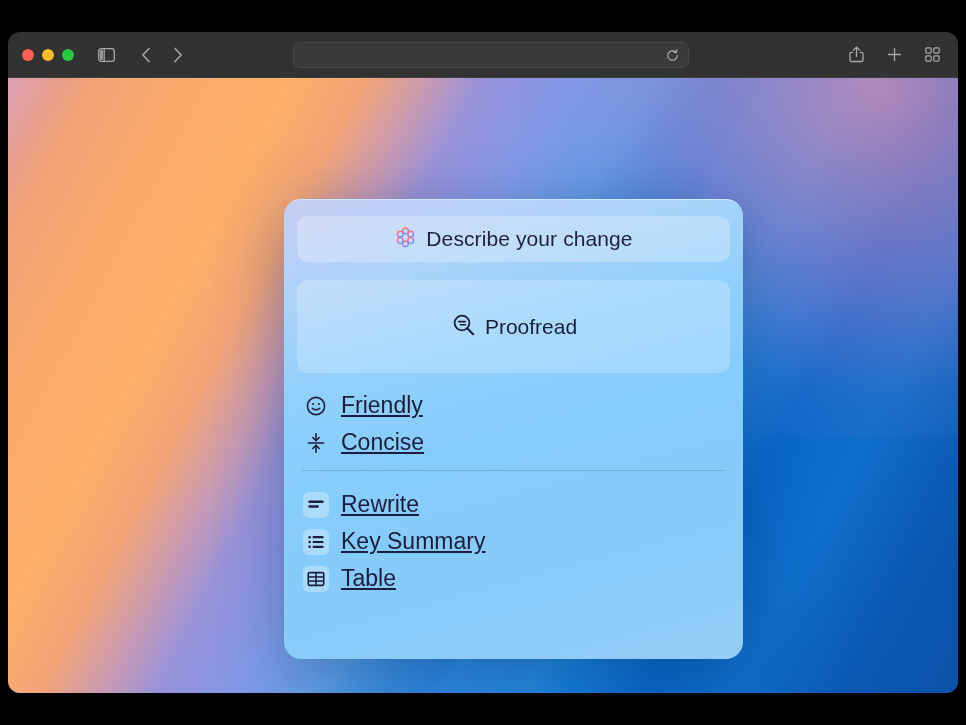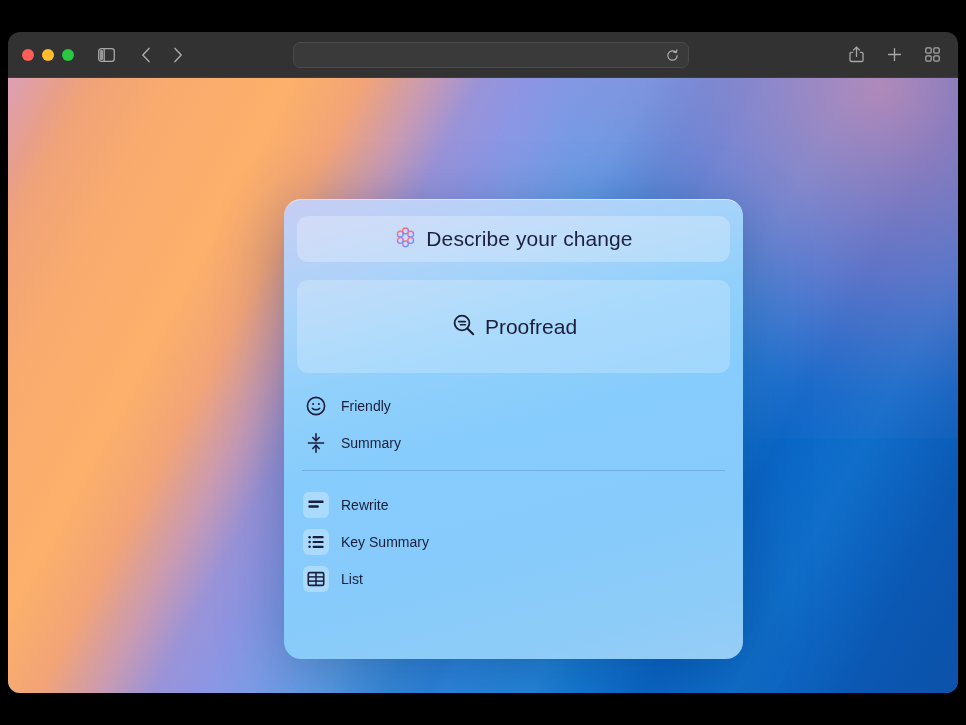--- a/index.html
+++ b/index.html
@@ -202,22 +202,23 @@
   #menu-group-tone { margin-top: 14px; }
   .menu-item {
     display: flex; align-items: center;
     gap: 12px;
     height: 37px;
     padding-left: 6px;
     border-radius: 7px;
     cursor: pointer;
   }
   .menu-label {
-    font-size: 14px;
+    font-size: 23px;
     color: #1b1e3a;
+    text-decoration: underline;
   }
   .mi-icon {
     width: 26px; height: 26px;
     display: flex; align-items: center; justify-content: center;
     flex: 0 0 26px;
   }
   .mi-icon.boxed {
     background: rgba(255,255,255,0.30);
     border-radius: 6px;
   }
@@ -364,21 +365,21 @@
           <div class="menu-item">
             <span class="mi-icon">
               <svg width="24" height="24" viewBox="0 0 24 24" fill="none">
                 <line x1="4.4" y1="12" x2="19.6" y2="12" stroke="#1b1e3a" stroke-width="1.6" stroke-linecap="round"></line>
                 <line x1="12" y1="2.8" x2="12" y2="9.6" stroke="#1b1e3a" stroke-width="1.6" stroke-linecap="round"></line>
                 <path d="M8.8 6.5 L12 9.8 L15.2 6.5" stroke="#1b1e3a" stroke-width="1.6" stroke-linecap="round" stroke-linejoin="round"></path>
                 <line x1="12" y1="21.2" x2="12" y2="14.4" stroke="#1b1e3a" stroke-width="1.6" stroke-linecap="round"></line>
                 <path d="M8.8 17.5 L12 14.2 L15.2 17.5" stroke="#1b1e3a" stroke-width="1.6" stroke-linecap="round" stroke-linejoin="round"></path>
               </svg>
             </span>
-            <span class="menu-label">Summary</span>
+            <span class="menu-label">Concise</span>
           </div>
         </div>
 
         <div id="menu-divider"></div>
 
         <div class="menu-group">
 
           <div class="menu-item">
             <span class="mi-icon boxed">
               <svg width="18" height="18" viewBox="0 0 18 18" fill="none">
@@ -405,21 +406,21 @@
 
           <div class="menu-item">
             <span class="mi-icon boxed">
               <svg width="18" height="18" viewBox="0 0 18 18" fill="none">
                 <rect x="1.3" y="2.6" width="15.4" height="12.8" rx="1.5" stroke="#1b1e3a" stroke-width="1.6"></rect>
                 <line x1="1.4" y1="6.9" x2="16.6" y2="6.9" stroke="#1b1e3a" stroke-width="1.5"></line>
                 <line x1="1.4" y1="11.1" x2="16.6" y2="11.1" stroke="#1b1e3a" stroke-width="1.5"></line>
                 <line x1="9.0" y1="2.7" x2="9.0" y2="15.3" stroke="#1b1e3a" stroke-width="1.5"></line>
               </svg>
             </span>
-            <span class="menu-label">List</span>
+            <span class="menu-label">Table</span>
           </div>
 
         </div>
 
       </div>
     </div>
   </div>
 </div>
 
 </body></html>

